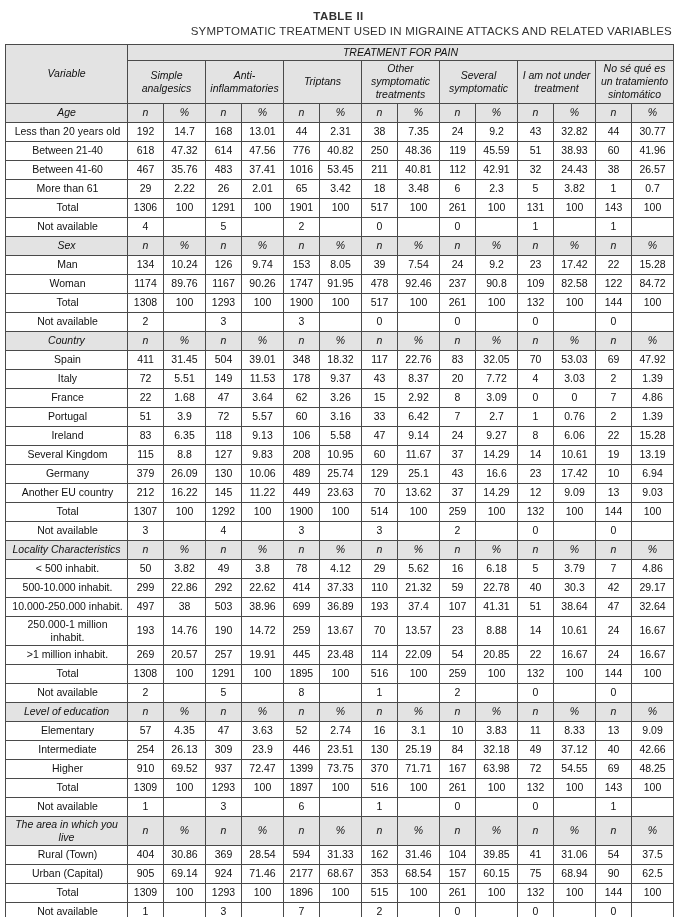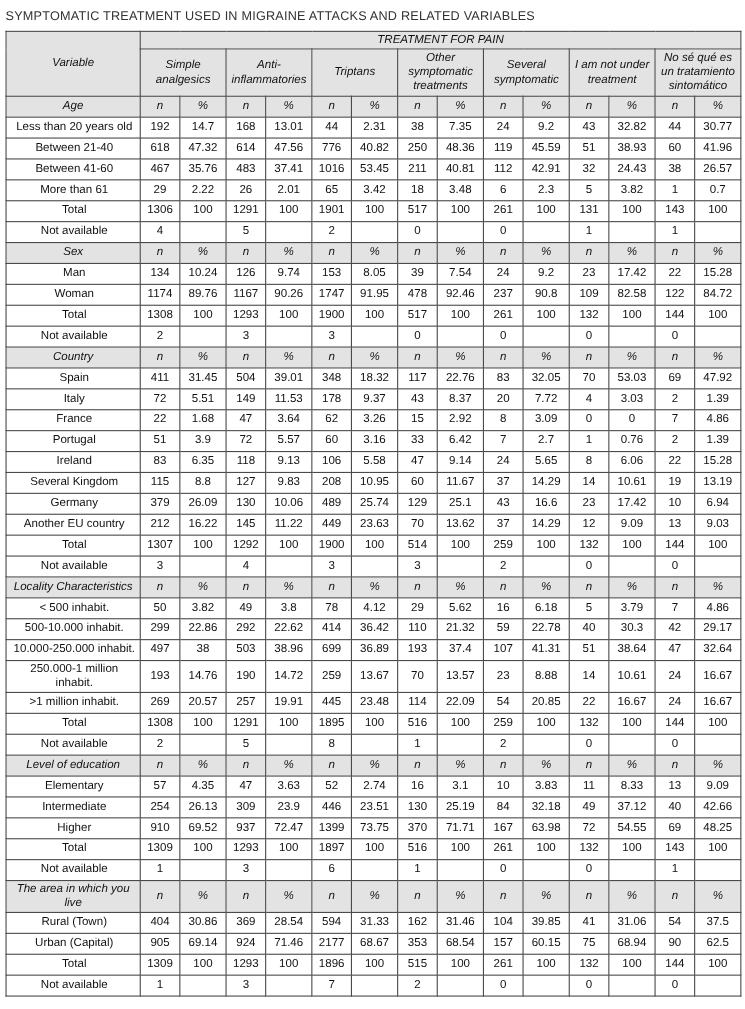--- a/index.html
+++ b/index.html
@@ -13,21 +13,21 @@
   .page { padding: 6px 5px 0 5px; }
   .title {
     text-align: center;
     font-size: 11.5px;
     font-weight: bold;
     letter-spacing: .4px;
     color: #333;
     padding-top: 4px;
   }
   .subtitle {
-    text-align: left;
+    text-align: right;
     font-size: 11.5px;
     letter-spacing: .2px;
     color: #333;
     padding: 3px 0 7px 0;
   }
   table {
     border-collapse: collapse;
     table-layout: fixed;
     width: 667px;
   }
@@ -52,20 +52,21 @@
     background: var(--header-bg, #e3e3e3);
     font-style: italic;
   }
   td.lbl { text-align: center; padding-left: 4px; }
   tbody td { height: 16px; }
 </style>
 </head>
 <body>
 
 <div class="page">
+  <div class="title">TABLE II</div>
   <div class="subtitle">SYMPTOMATIC TREATMENT USED IN MIGRAINE ATTACKS AND RELATED VARIABLES</div>
   <table>
     <colgroup>
       <col class="c-var">
       <col class="c-n">
         <col class="c-p">
       <col class="c-n">
         <col class="c-p">
       <col class="c-n">
         <col class="c-p">
@@ -387,21 +388,21 @@
           <td class="lbl">Ireland</td>
           <td class="num">83</td>
           <td class="pct">6.35</td>
           <td class="num">118</td>
           <td class="pct">9.13</td>
           <td class="num">106</td>
           <td class="pct">5.58</td>
           <td class="num">47</td>
           <td class="pct">9.14</td>
           <td class="num">24</td>
-          <td class="pct">5.65</td>
+          <td class="pct">9.27</td>
           <td class="num">8</td>
           <td class="pct">6.06</td>
           <td class="num">22</td>
           <td class="pct">15.28</td>
         </tr>
         <tr>
           <td class="lbl">Several Kingdom</td>
           <td class="num">115</td>
           <td class="pct">8.8</td>
           <td class="num">127</td>
@@ -519,21 +520,21 @@
           <td class="num">7</td>
           <td class="pct">4.86</td>
         </tr>
         <tr>
           <td class="lbl">500-10.000 inhabit.</td>
           <td class="num">299</td>
           <td class="pct">22.86</td>
           <td class="num">292</td>
           <td class="pct">22.62</td>
           <td class="num">414</td>
-          <td class="pct">36.42</td>
+          <td class="pct">37.33</td>
           <td class="num">110</td>
           <td class="pct">21.32</td>
           <td class="num">59</td>
           <td class="pct">22.78</td>
           <td class="num">40</td>
           <td class="pct">30.3</td>
           <td class="num">42</td>
           <td class="pct">29.17</td>
         </tr>
         <tr>

